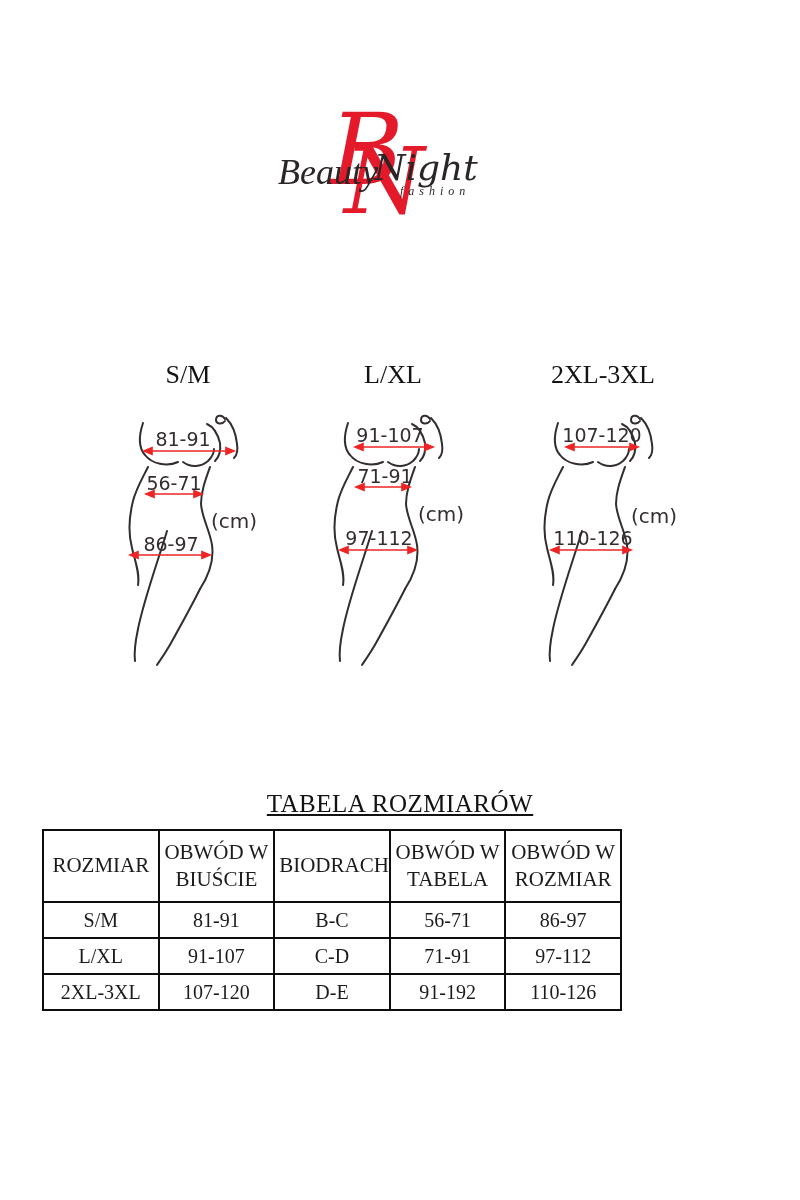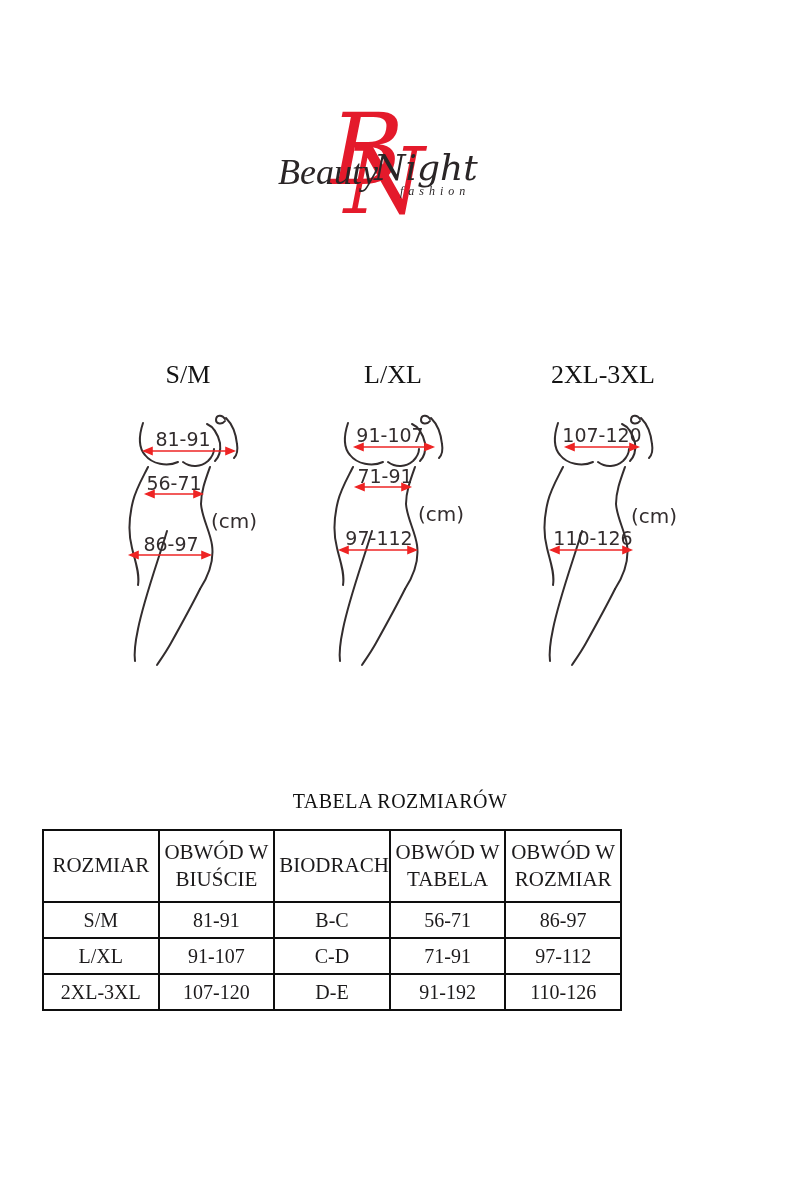--- a/index.html
+++ b/index.html
@@ -24,21 +24,21 @@
   .fig-lxl{left:293px;}
   .fig-2xl3xl{left:503px;}
   .fig-title{height:49px;text-align:center;font-size:26px;color:#141414;
              font-family:"Liberation Serif",serif;padding-top:4px;box-sizing:border-box;}
   .fig-svg{display:block;width:200px;height:300px;}
   .meas{font-family:"DejaVu Sans",sans-serif;font-size:19px;fill:#332d2e;}
   .unit{font-family:"DejaVu Sans",sans-serif;font-size:20px;fill:#332d2e;}
 
   
   .table-title{position:absolute;left:0;top:790px;width:800px;text-align:center;
-               font-size:20px;color:#121212;letter-spacing:0.5px;}
+               font-size:25px;color:#121212;letter-spacing:0.5px;text-decoration:underline;}
   table.size-table{position:absolute;left:42px;top:829px;width:580px;
                    border-collapse:collapse;table-layout:fixed;}
   .size-table th,.size-table td{border:2px solid #0e0e0e;text-align:center;
                    vertical-align:middle;font-weight:normal;padding:0 4px;}
   .size-table th{height:70px;font-size:21px;line-height:1.3;}
   .size-table td{height:34px;font-size:20px;}
 </style>
 </head>
 <body>
 

